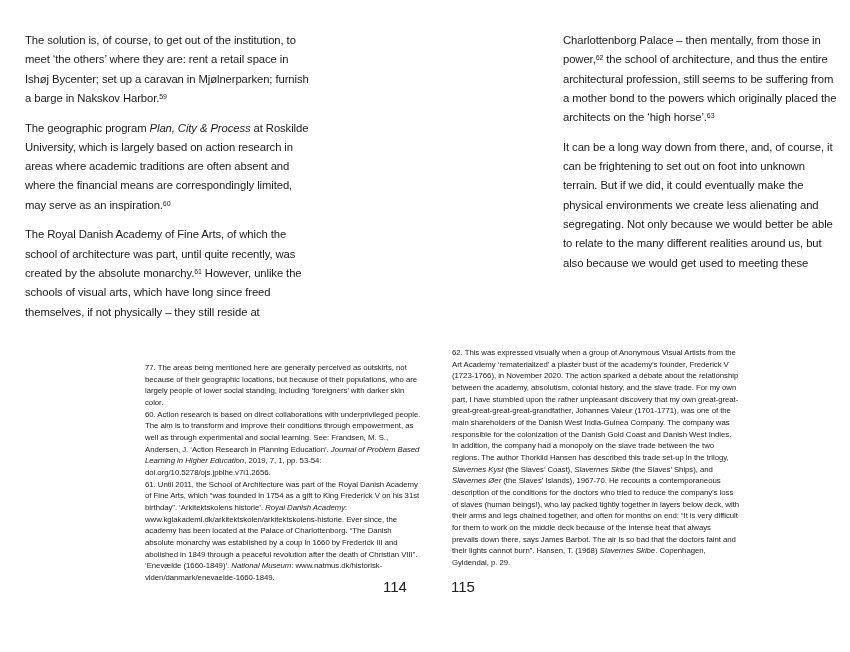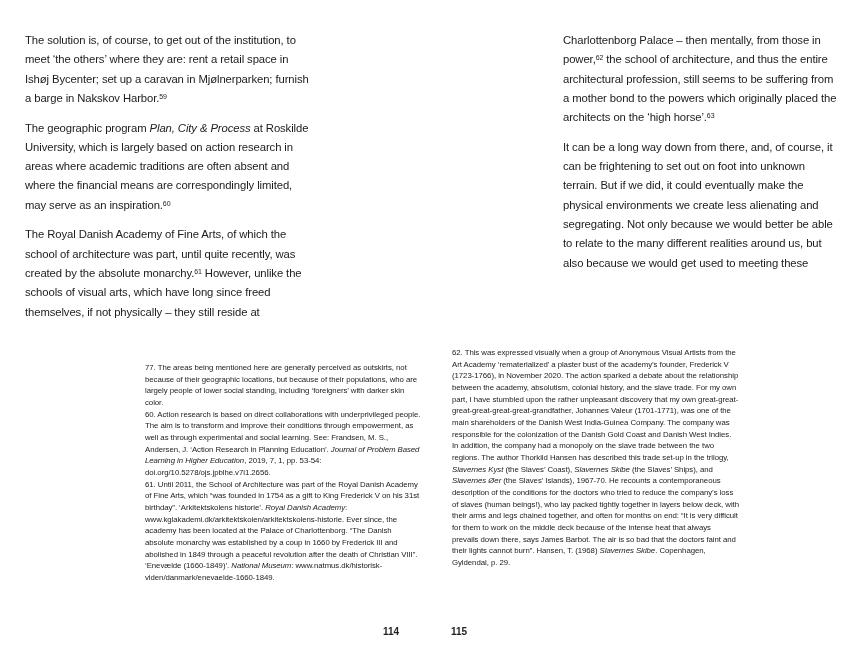--- a/index.html
+++ b/index.html
@@ -39,25 +39,24 @@
     line-height:11.65px;
     letter-spacing:-0.05px;
   }
   .footnotes-left{left:145px;top:362px;width:277px;}
   .footnotes-right{left:452px;top:316px;width:287px;margin-top:31px;}
   .footnotes p{margin:0;}
   .footnotes i{font-style:italic;}
 
   .page-number{
     position:absolute;
-    top:625px;
-    font-size:10px;
+    top:580px;
+    font-size:15px;
     line-height:14px;
     color:#222222;
-    font-weight:bold;
   }
   .page-number-left{left:383px;}
   .page-number-right{left:451px;}
 </style>
 </head>
 <body>
 
 <div class="spread">
 
   <div class="page page-left"></div>

